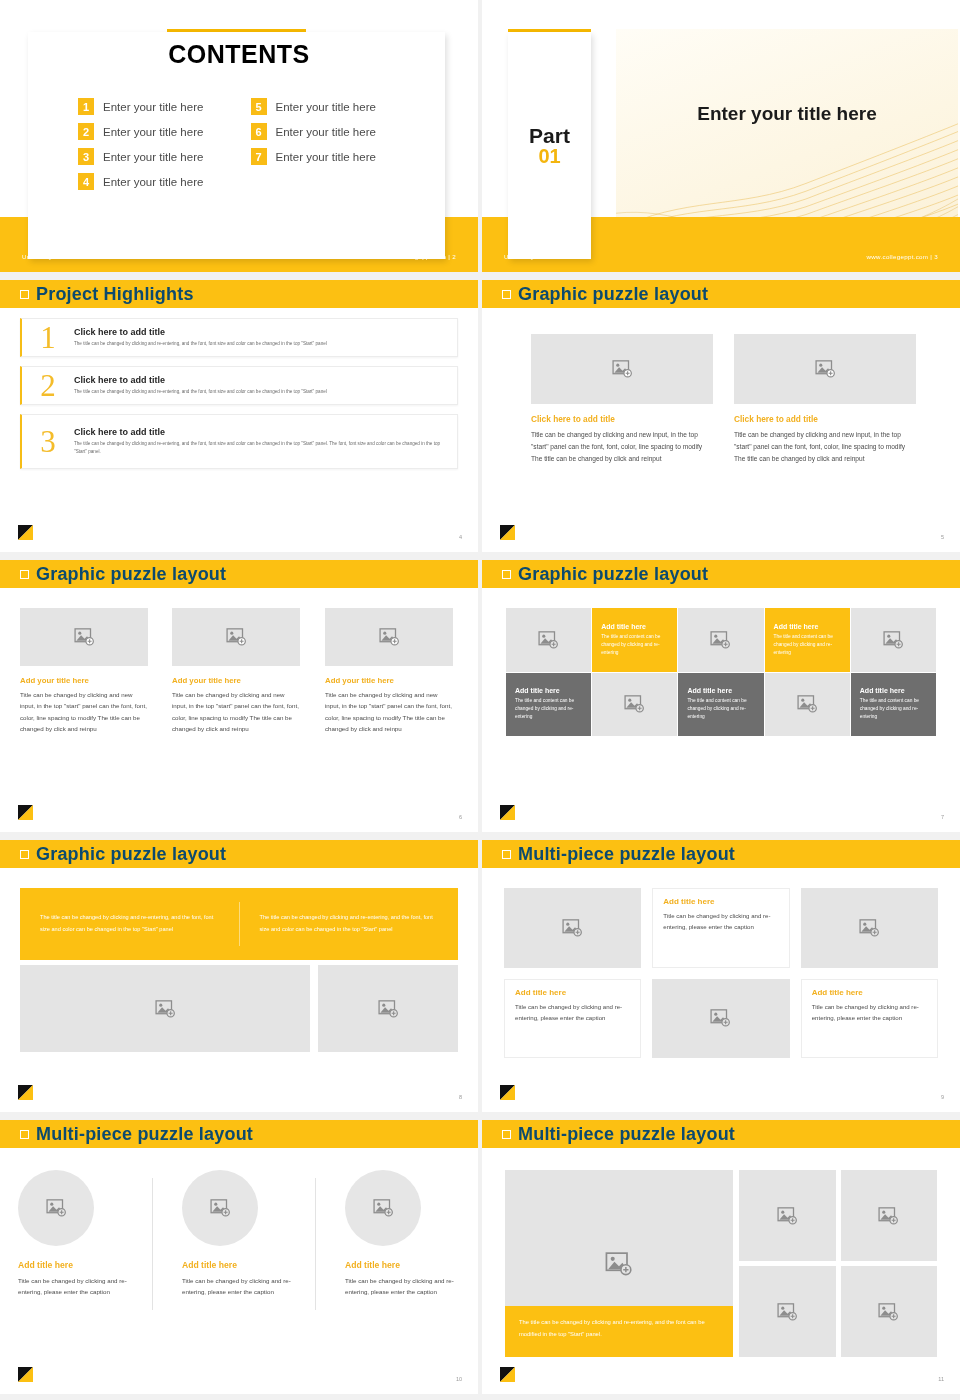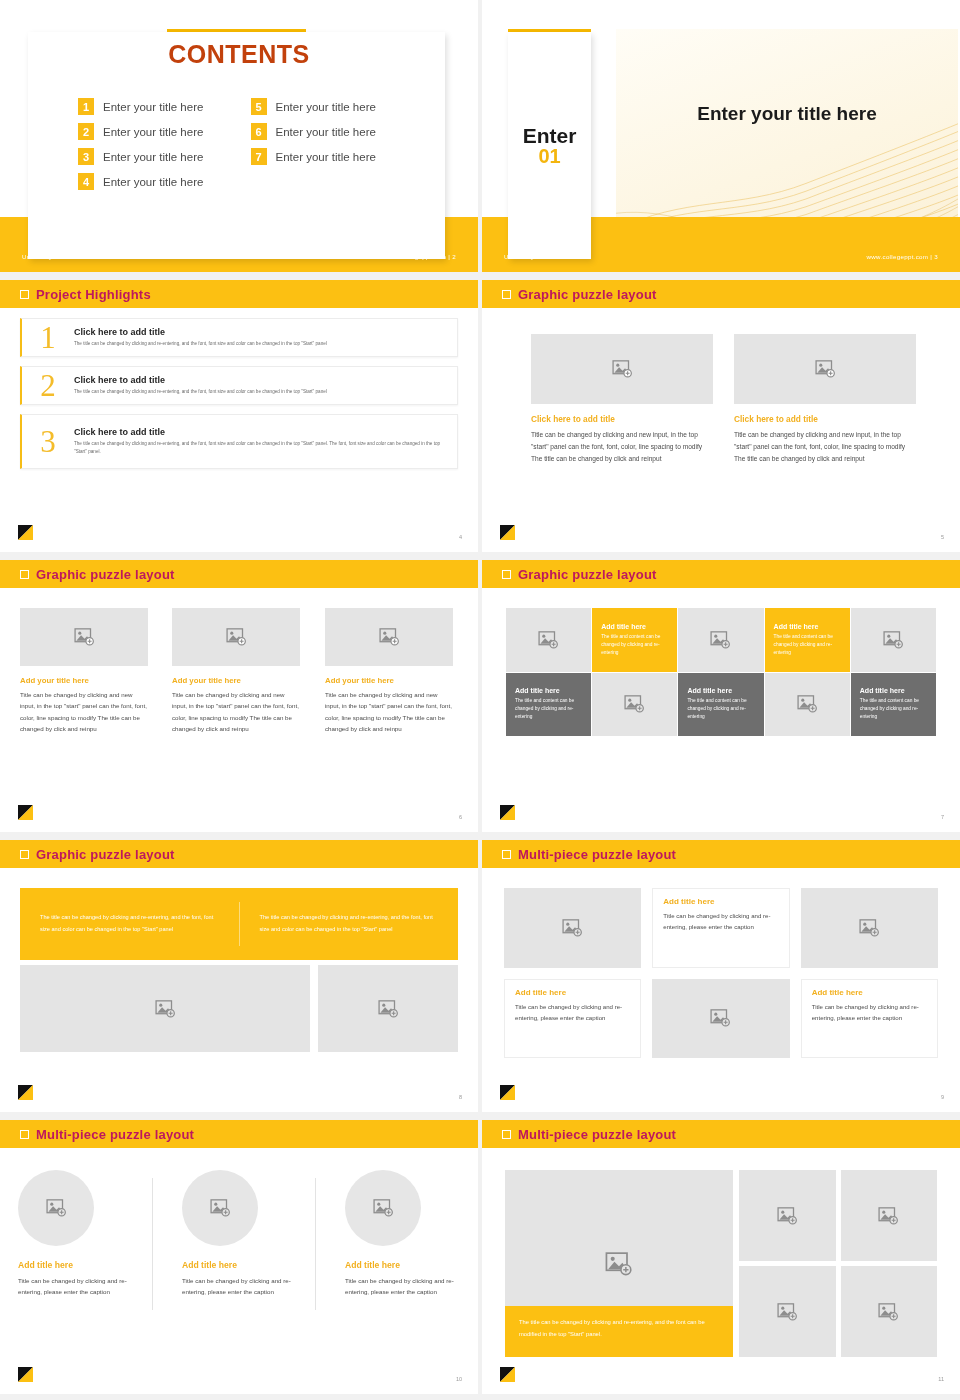--- a/index.html
+++ b/index.html
@@ -32,21 +32,21 @@
   }
   .s1 .card {
     position:absolute; left:28px; top:32px; right:33px; bottom:13px;
     background:#fff; box-shadow:2px 3px 6px rgba(0,0,0,0.13);
   }
   .s1 .toprule {
     position:absolute; left:167px; top:29px; width:139px; height:4px; background:#f6b800;
   }
   .s1 h1 {
     position:absolute; top:40px; left:0; right:0; text-align:center;
-    font-size:25px; font-weight:bold; color:#c2410c; letter-spacing:0.5px;
+    font-size:25px; font-weight:bold; color:#000000; letter-spacing:0.5px;
   }
   .s1 .toc {
     position:absolute; left:78px; top:98px; right:55px;
     display:grid; grid-template-columns: 1fr 1fr; column-gap:0px; row-gap:8px;
   }
   .s1 .toc .col { display:flex; flex-direction:column; gap:8px; }
   .s1 .toc-item { display:flex; align-items:center; gap:9px; }
   .s1 .num {
     width:16px; height:17px; background:#f9bc15; color:#fff;
     font-size:11px; font-weight:bold; display:flex; align-items:center; justify-content:center;
@@ -82,21 +82,21 @@
   .s2 svg.waves { position:absolute; left:0; bottom:0; width:100%; height:62%; }
 
   
   .hdr {
     position:absolute; left:0; top:0; right:0; height:28px;
     background:#fcc012; display:flex; align-items:center; padding-left:20px;
   }
   .hdr .sq {
     width:9px; height:9px; border:1.6px solid #fff; margin-right:7px; flex:0 0 auto;
   }
-  .hdr .htxt { color:#be185d; font-size:13px; font-weight:bold; letter-spacing:0.2px;text-align:right; }
+  .hdr .htxt { color:#0c4a6e; font-size:18px; font-weight:bold; letter-spacing:0.2px;text-align:right; }
   .corner { position:absolute; left:18px; bottom:12px; width:15px; height:15px; }
   .pageno { position:absolute; right:16px; bottom:12px; font-size:5.5px; color:#9a9a9a; }
 
   
   .ph { background:#e4e4e4; display:flex; align-items:center; justify-content:center; }
   .ph-ico { width:21px; height:18px; position:relative; }
   .ph-ico svg { width:100%; height:100%; display:block; }
 
   
   .s4 .row {
@@ -240,21 +240,21 @@
         <g fill="none" stroke="#d9a93c" stroke-width="0.5" opacity="0.6">
           <path d="M0,75 C60,70 110,92 170,96 C240,101 310,86 360,64"></path>
           <path d="M0,79 C60,75 110,96 170,100 C240,105 310,91 360,70"></path>
           <path d="M0,83 C60,80 110,100 170,104 C240,109 310,96 360,76"></path>
         </g>
       </svg>
     </div>
     <div class="bottomband"></div>
     <div class="partrule"></div>
     <div class="partbox">
-      <span class="part-word">Enter</span>
+      <span class="part-word">Part</span>
       <span class="part-num">01</span>
     </div>
     <div class="footer">
       <span>University of Suffolk</span>
       <span>www.collegeppt.com  |  3</span>
     </div>
   </div>
 
   <div class="slide s4">
     <div class="hdr">

